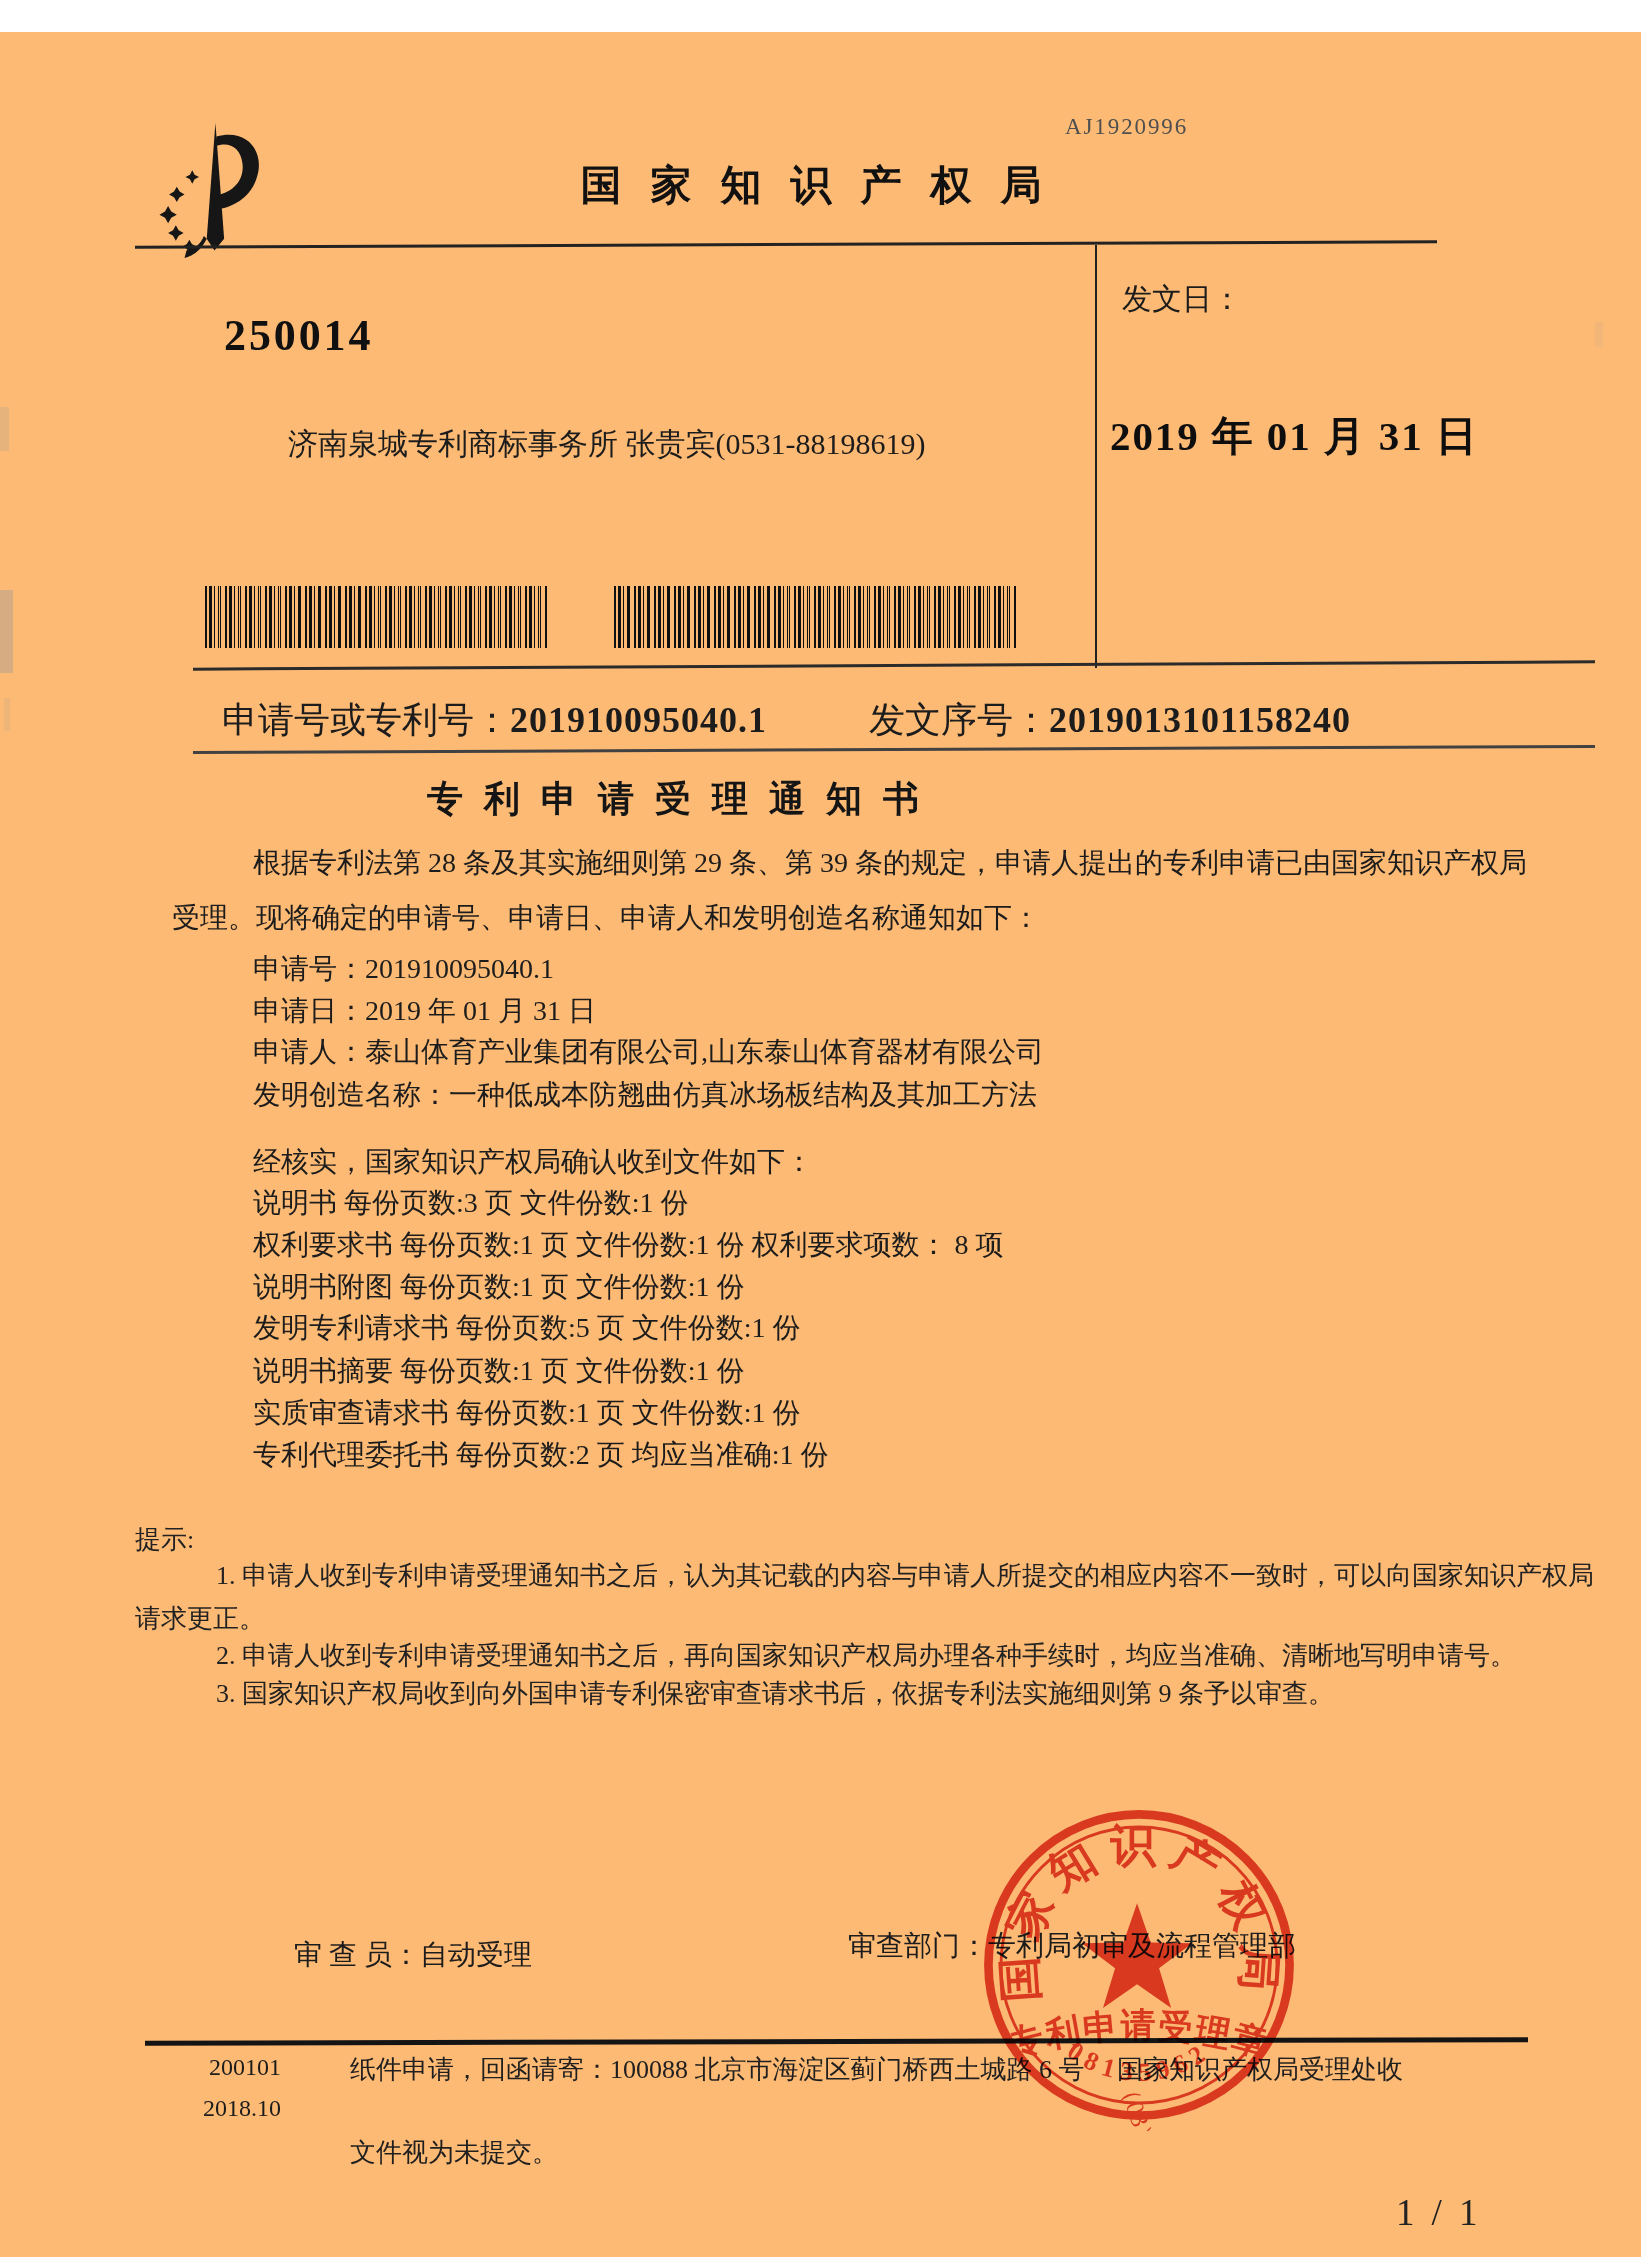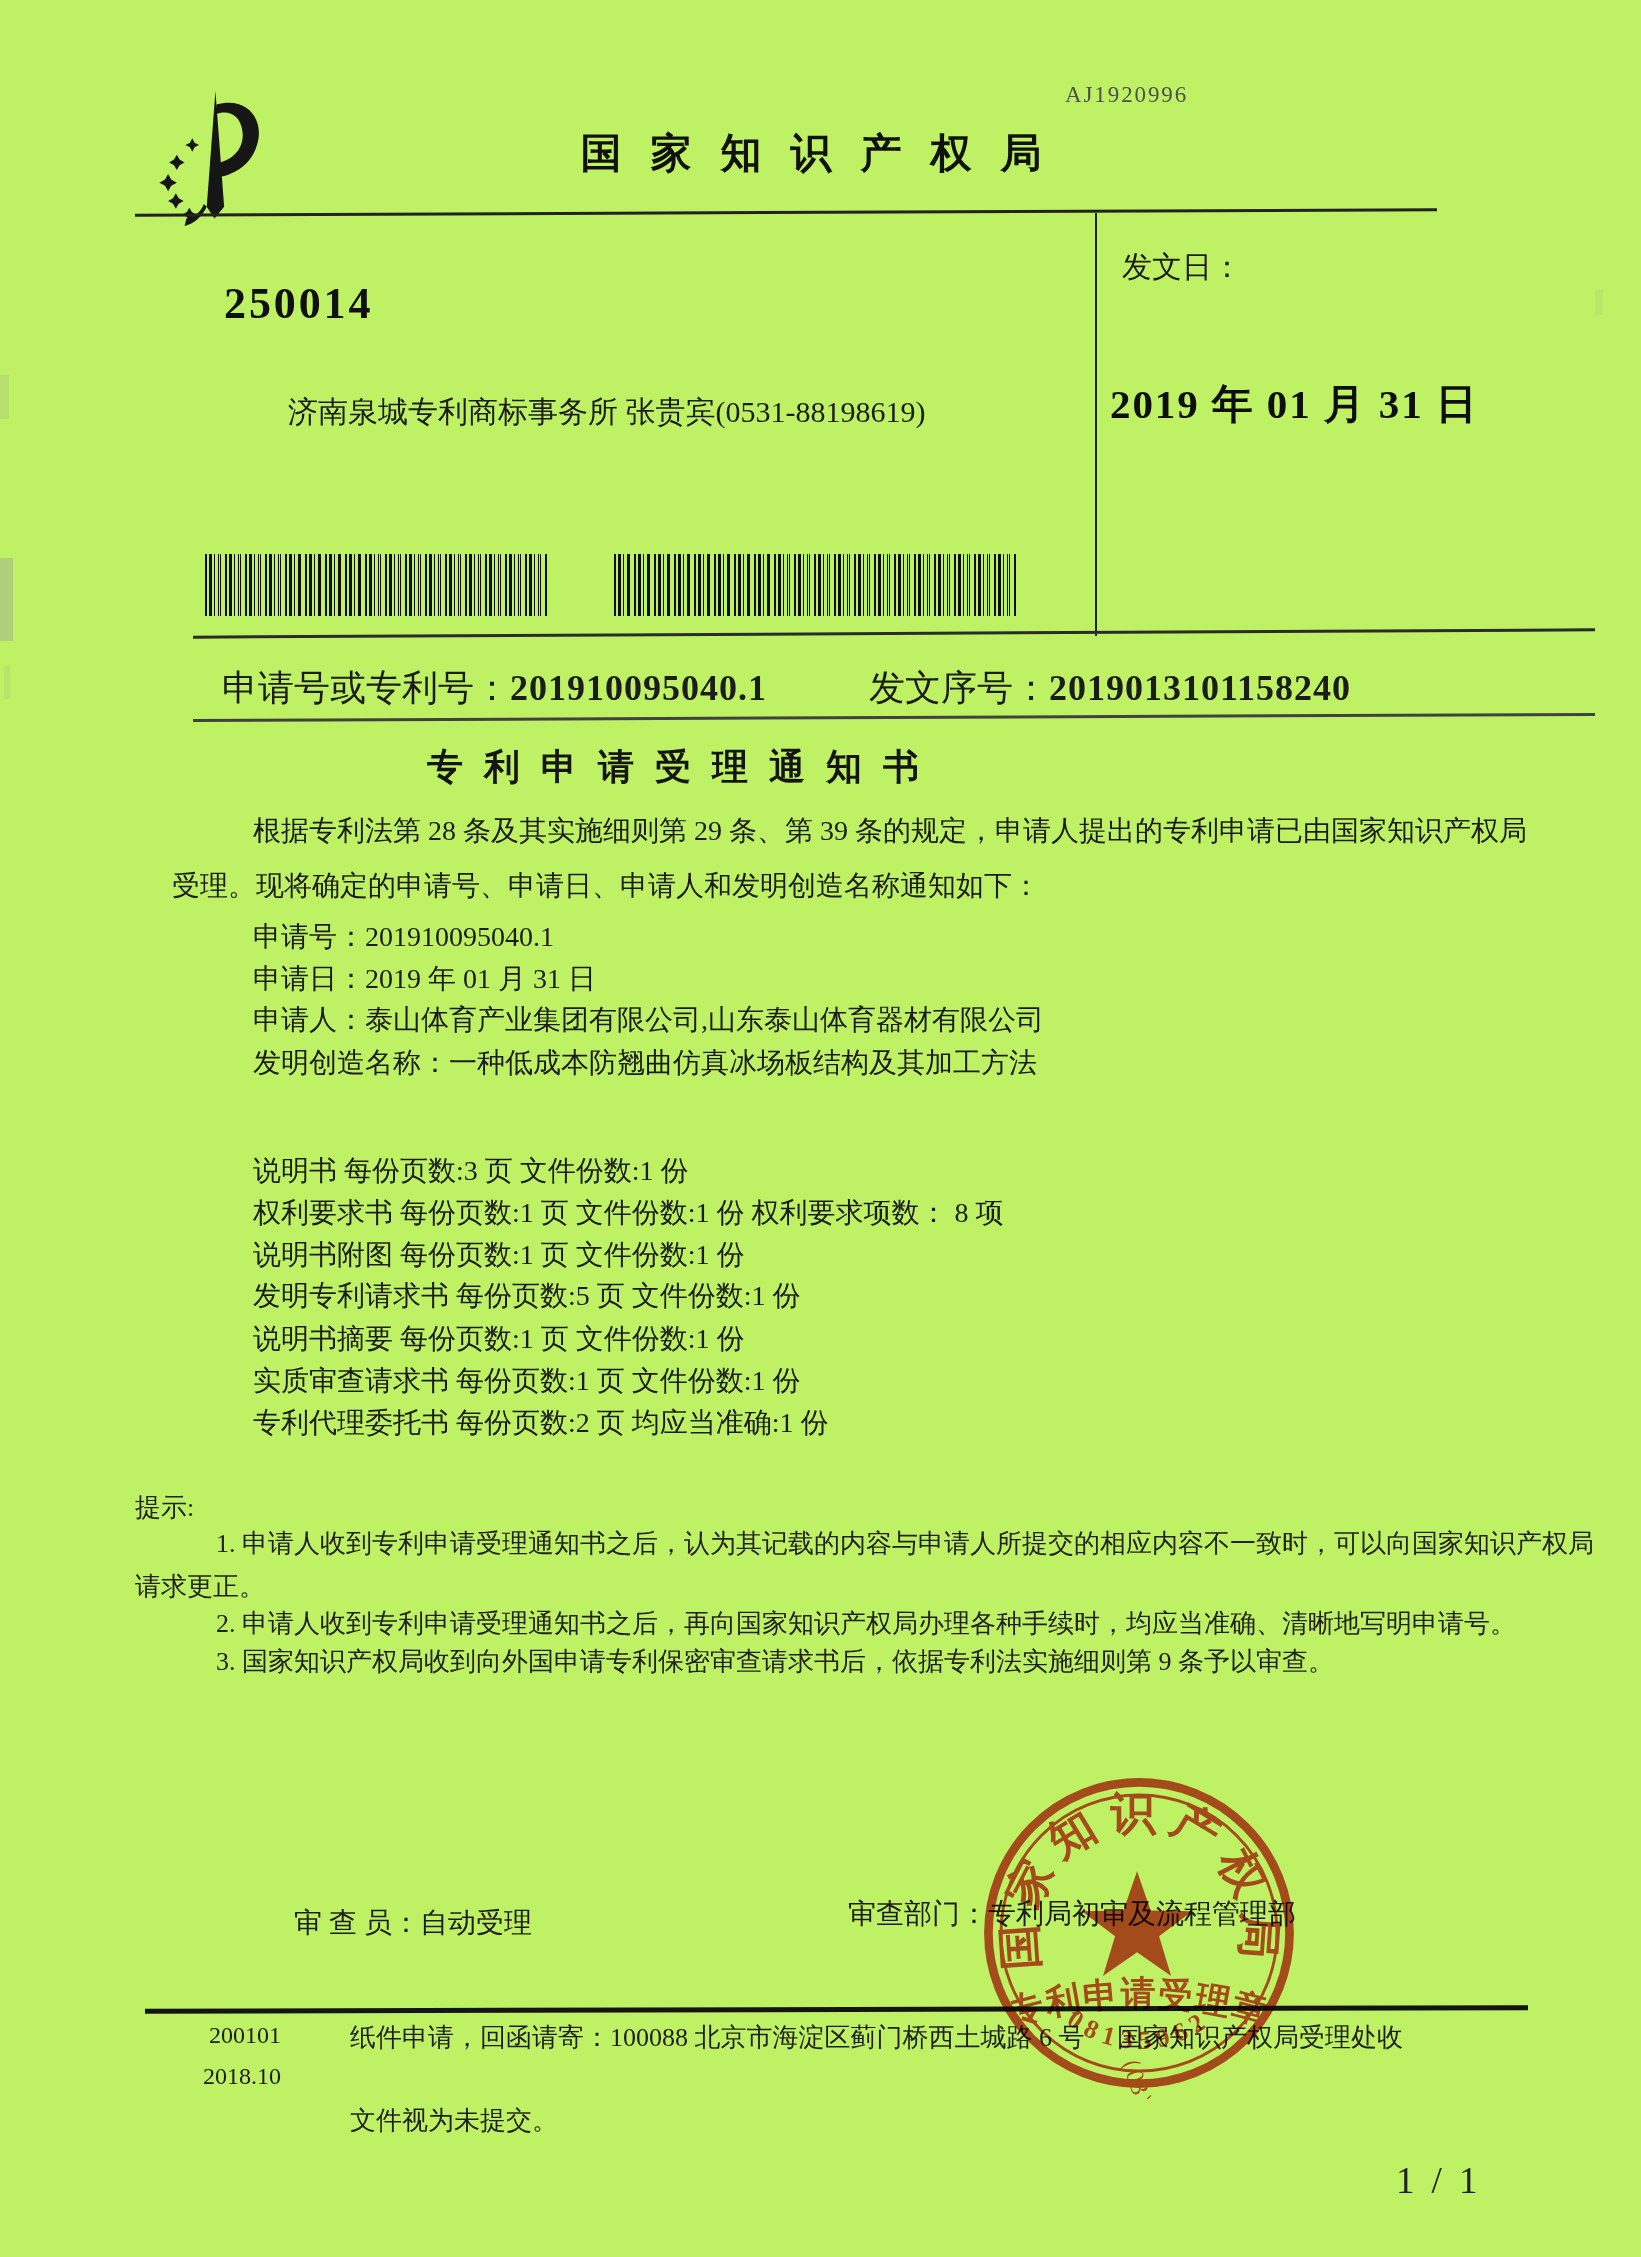--- a/index.html
+++ b/index.html
@@ -4,21 +4,21 @@
 <style>
   html,body{margin:0;padding:0;}
   body{
     width:1641px;height:2257px;
     background:#ffffff;
     font-family:"Liberation Serif","DejaVu Serif",serif;
     color:#1c1c1c;
     position:relative;
     overflow:hidden;
   }
-  .page{position:absolute;inset:0;background:#bef264;}
+  .page{position:absolute;inset:0;background:#fdba74;margin-top:32px;}
   .abs{position:absolute;white-space:nowrap;}
   .t25{font-size:24px;}
   .t29{font-size:28px;line-height:35px;}
   .t31{font-size:30px;}
 
   
   .ref-code{left:1065px;top:82px;font-size:23px;color:#4f4f4f;letter-spacing:1.9px;font-family:"Liberation Serif","DejaVu Serif",serif;}
   .office-title{left:386px;top:126px;width:850px;text-align:center;font-size:41px;font-weight:bold;letter-spacing:29px;text-indent:29px;color:#111;}
   .logo{left:153px;top:89px;width:121px;height:140px;}
 
@@ -116,20 +116,21 @@
   <div class="abs notice-title">专利申请受理通知书</div>
 
   <div class="abs t29" style="left:253px;top:813px;">根据专利法第 28 条及其实施细则第 29 条、第 39 条的规定，申请人提出的专利申请已由国家知识产权局</div>
   <div class="abs t29" style="left:172px;top:868px;">受理。现将确定的申请号、申请日、申请人和发明创造名称通知如下：</div>
 
   <div class="abs t29" style="left:253px;top:919px;">申请号：201910095040.1</div>
   <div class="abs t29" style="left:253px;top:961px;">申请日：2019 年 01 月 31 日</div>
   <div class="abs t29" style="left:253px;top:1002px;">申请人：泰山体育产业集团有限公司,山东泰山体育器材有限公司</div>
   <div class="abs t29" style="left:253px;top:1045px;">发明创造名称：一种低成本防翘曲仿真冰场板结构及其加工方法</div>
 
+  <div class="abs t29" style="left:253px;top:1112px;">经核实，国家知识产权局确认收到文件如下：</div>
 
   <div class="abs t29" style="left:253px;top:1153px;">说明书 每份页数:3 页 文件份数:1 份</div>
   <div class="abs t29" style="left:253px;top:1195px;">权利要求书 每份页数:1 页 文件份数:1 份 权利要求项数： 8 项</div>
   <div class="abs t29" style="left:253px;top:1237px;">说明书附图 每份页数:1 页 文件份数:1 份</div>
   <div class="abs t29" style="left:253px;top:1278px;">发明专利请求书 每份页数:5 页 文件份数:1 份</div>
   <div class="abs t29" style="left:253px;top:1321px;">说明书摘要 每份页数:1 页 文件份数:1 份</div>
   <div class="abs t29" style="left:253px;top:1363px;">实质审查请求书 每份页数:1 页 文件份数:1 份</div>
   <div class="abs t29" style="left:253px;top:1405px;">专利代理委托书 每份页数:2 页 均应当准确:1 份</div>
 
   <div class="abs note" style="left:135px;top:1490px;">提示:</div>

